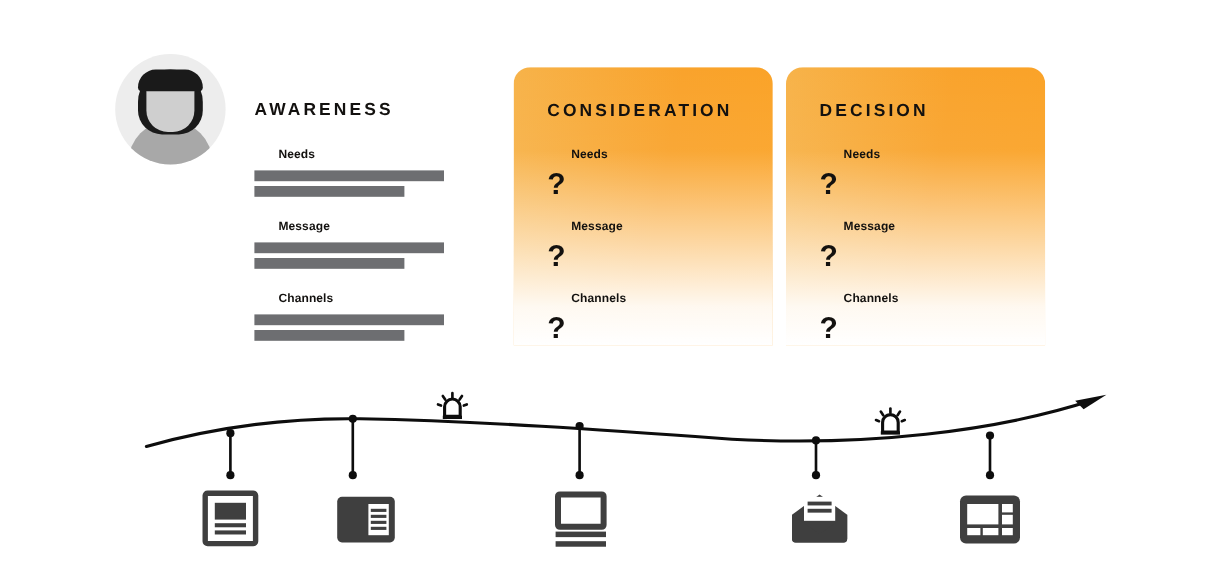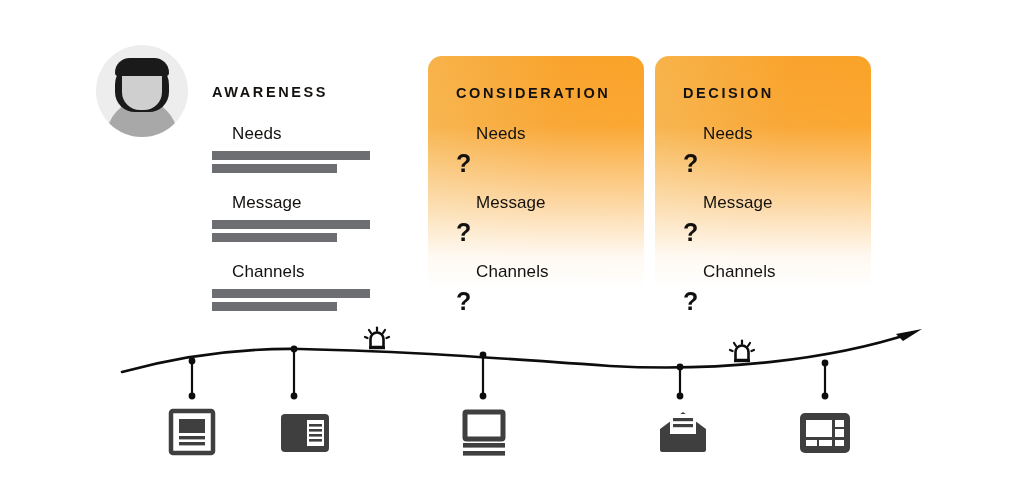--- a/index.html
+++ b/index.html
@@ -69,22 +69,22 @@
     position: absolute;
     font-size: 14.5px;
     font-weight: 700;
     letter-spacing: 2.6px;
     color: #13110f;
   }
 
   
   .aw-col { position: absolute; left: 212px; top: 124px; width: 176px; }
   .field-label {
-    font-size: 17px;
-    font-weight: 400;
+    font-size: 10px;
+    font-weight: 700;
     color: #13110f;
     letter-spacing: 0.1px;
     margin-bottom: 7px;
     padding-left: 20px;
   }
   .bar {
     height: 9px;
     background: #6d6e71;
     margin-bottom: 4px;
   }

